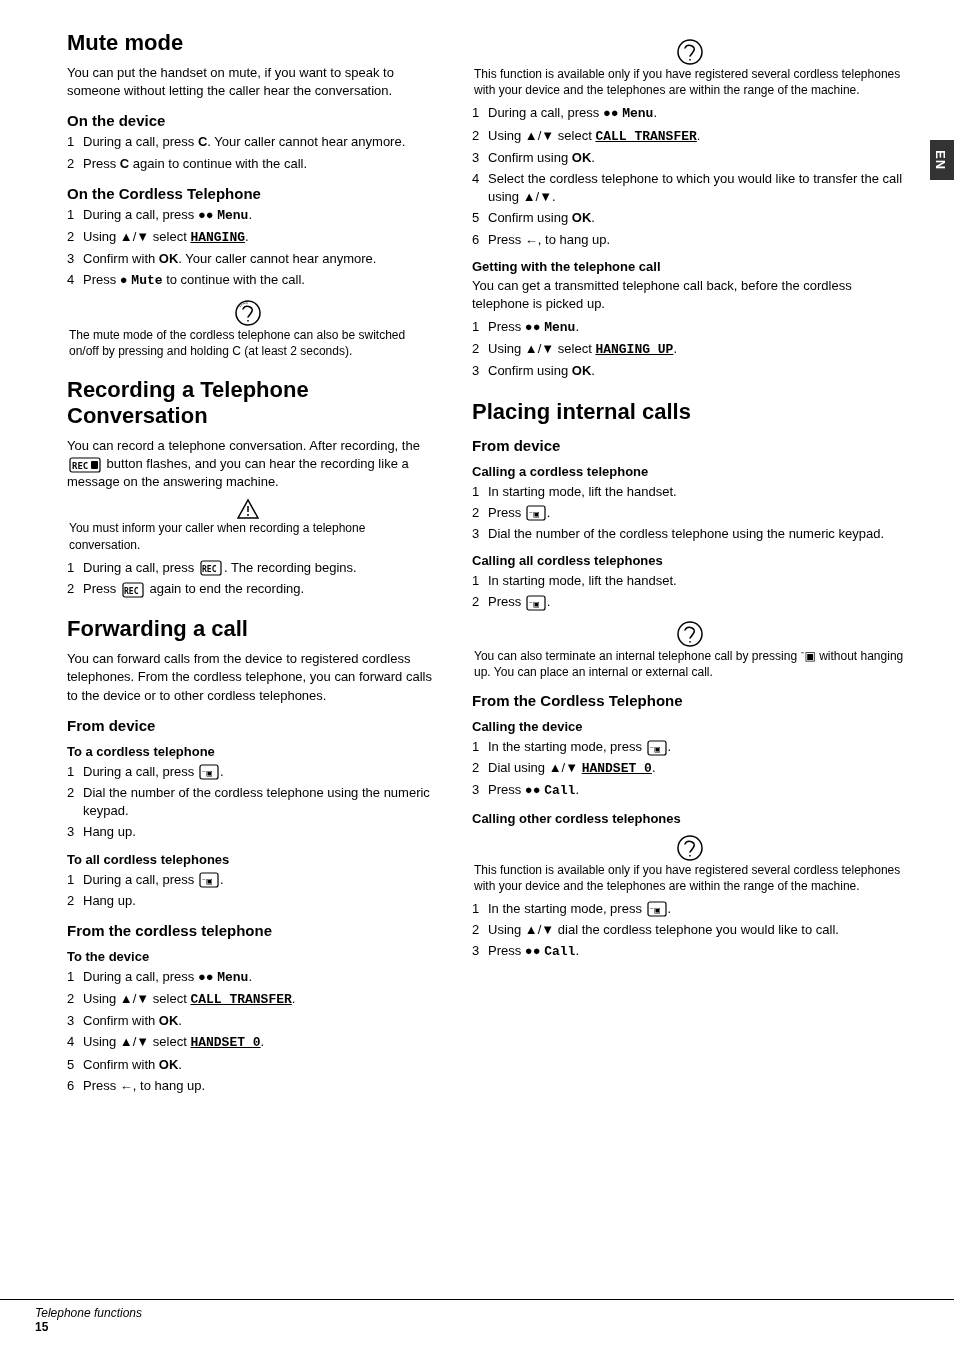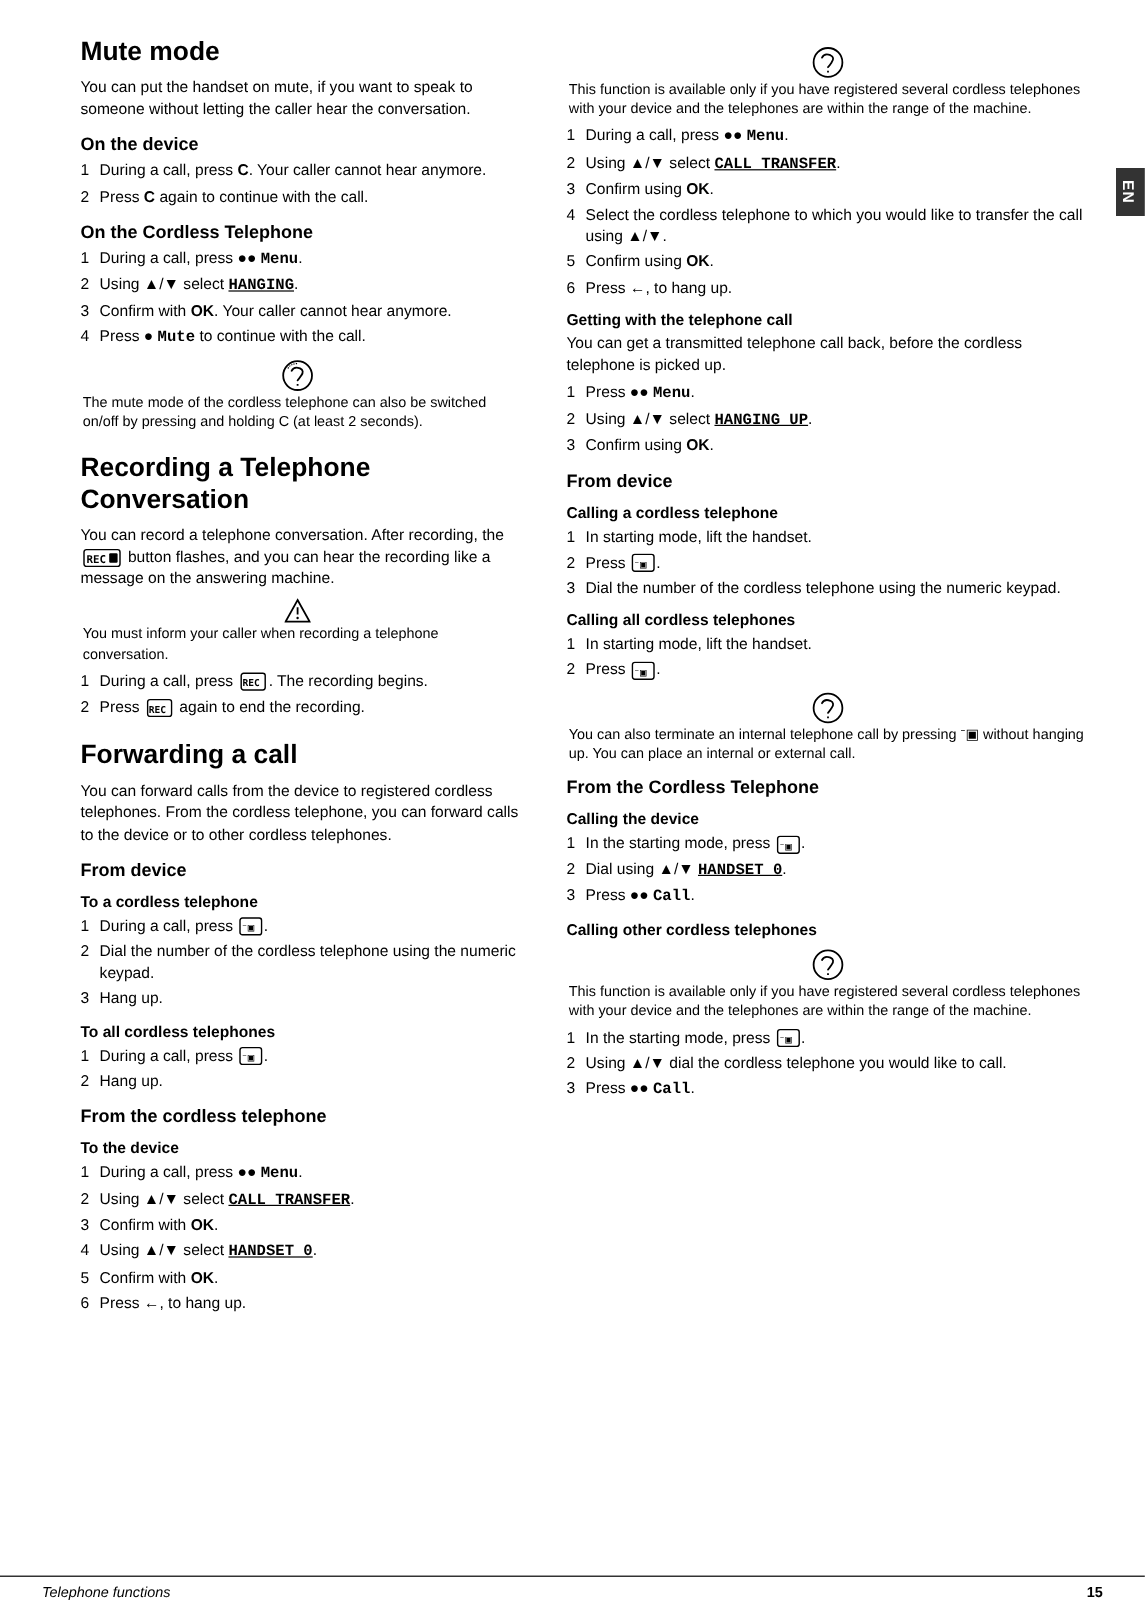--- a/index.html
+++ b/index.html
@@ -114,21 +114,21 @@
       flex-shrink: 0;
       margin-right: 6px;
       margin-top: 1px;
     }
     .footer {
       position: absolute;
       bottom: 18px;
       left: 0;
       right: 0;
       display: flex;
-      justify-content: space-between;
+      flex-direction: column;
       padding: 0 35px 0 35px;
       border-top: 1px solid #000;
       padding-top: 6px;
     }
     .footer-left {
       font-size: 12px;
       font-style: italic;
     }
     .footer-right {
       font-size: 12px;
@@ -353,20 +353,21 @@
       <li>
           <span class="num">2</span>
           <span class="content">Using ▲/▼ select <span class="mono" style="text-decoration:underline">HANGING UP</span>.</span>
         </li>
       <li>
           <span class="num">3</span>
           <span class="content">Confirm using <span class="bold">OK</span>.</span>
         </li>
     </ol>
 
+    <h1>Placing internal calls</h1>
 
     <h2>From device</h2>
 
     <h3>Calling a cordless telephone</h3>
     <ol>
       <li>
           <span class="num">1</span>
           <span class="content">In starting mode, lift the handset.</span>
         </li>
       <li>

